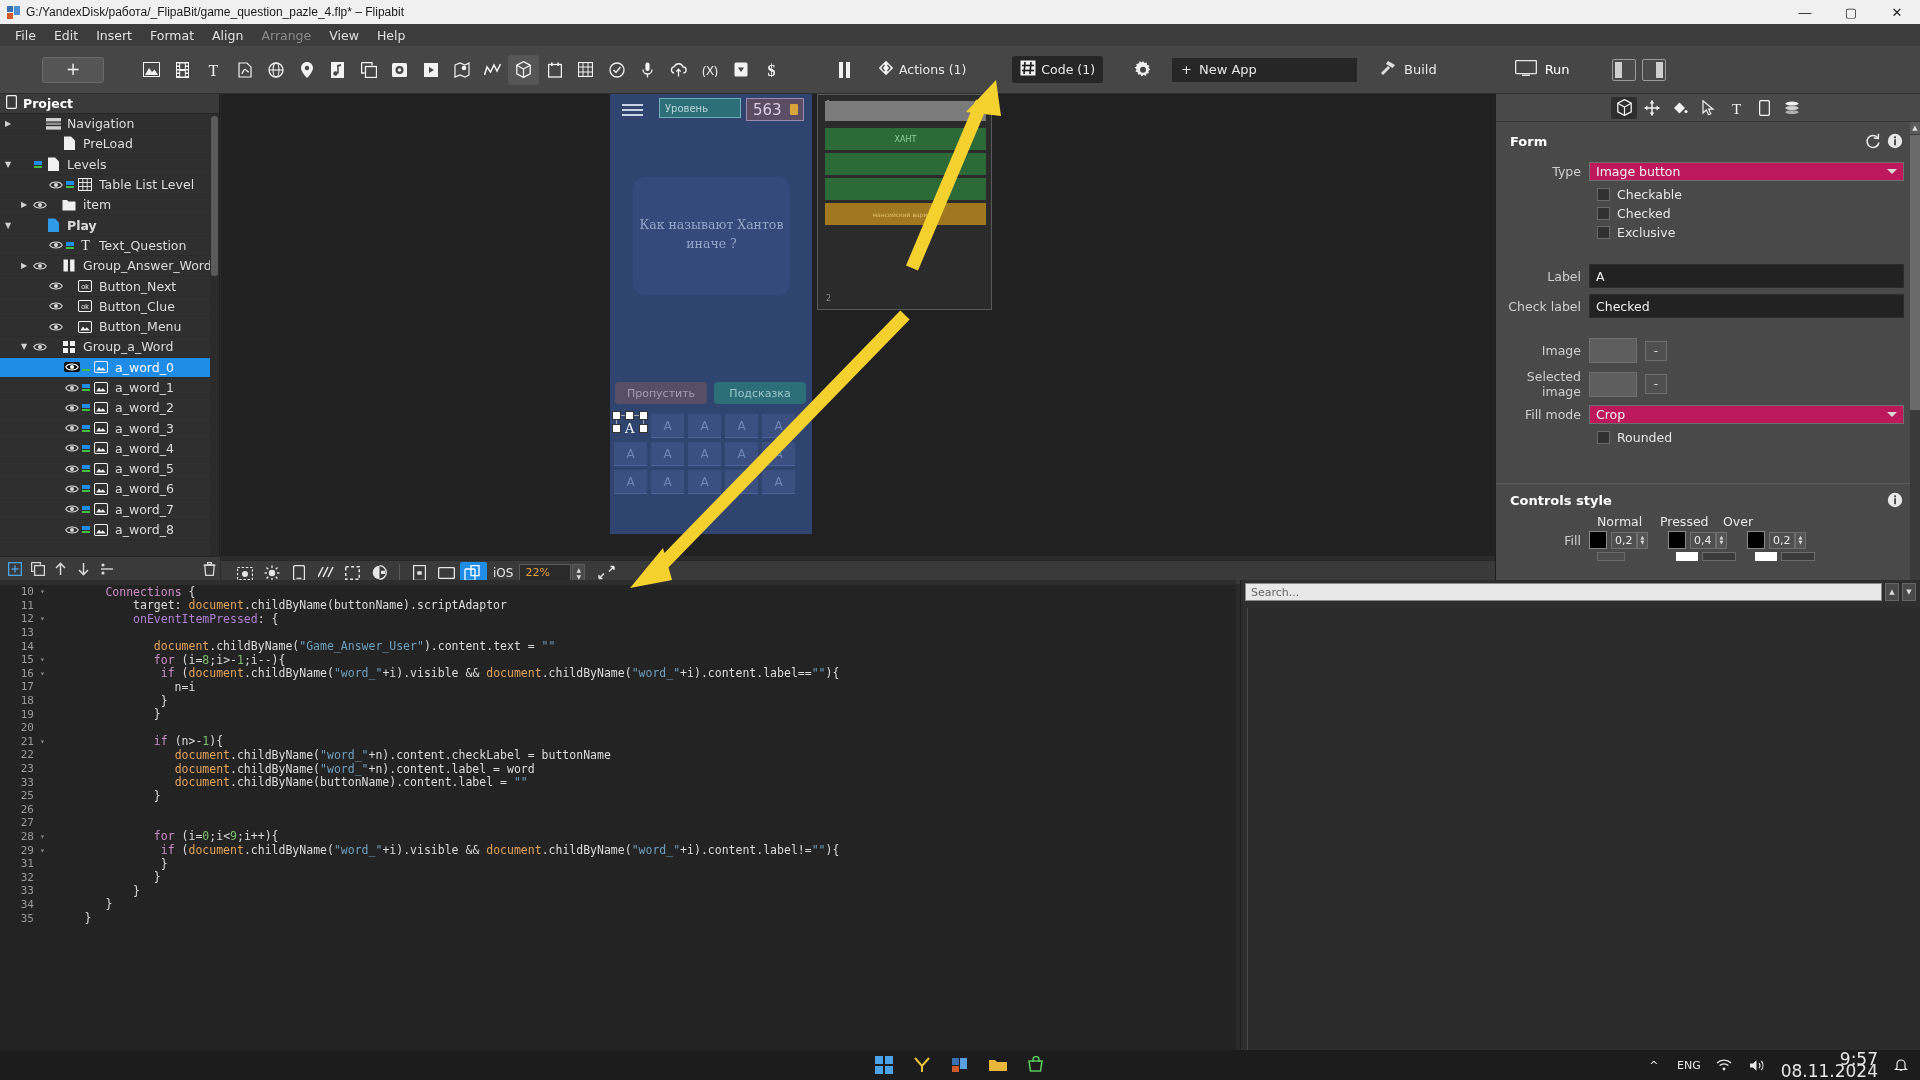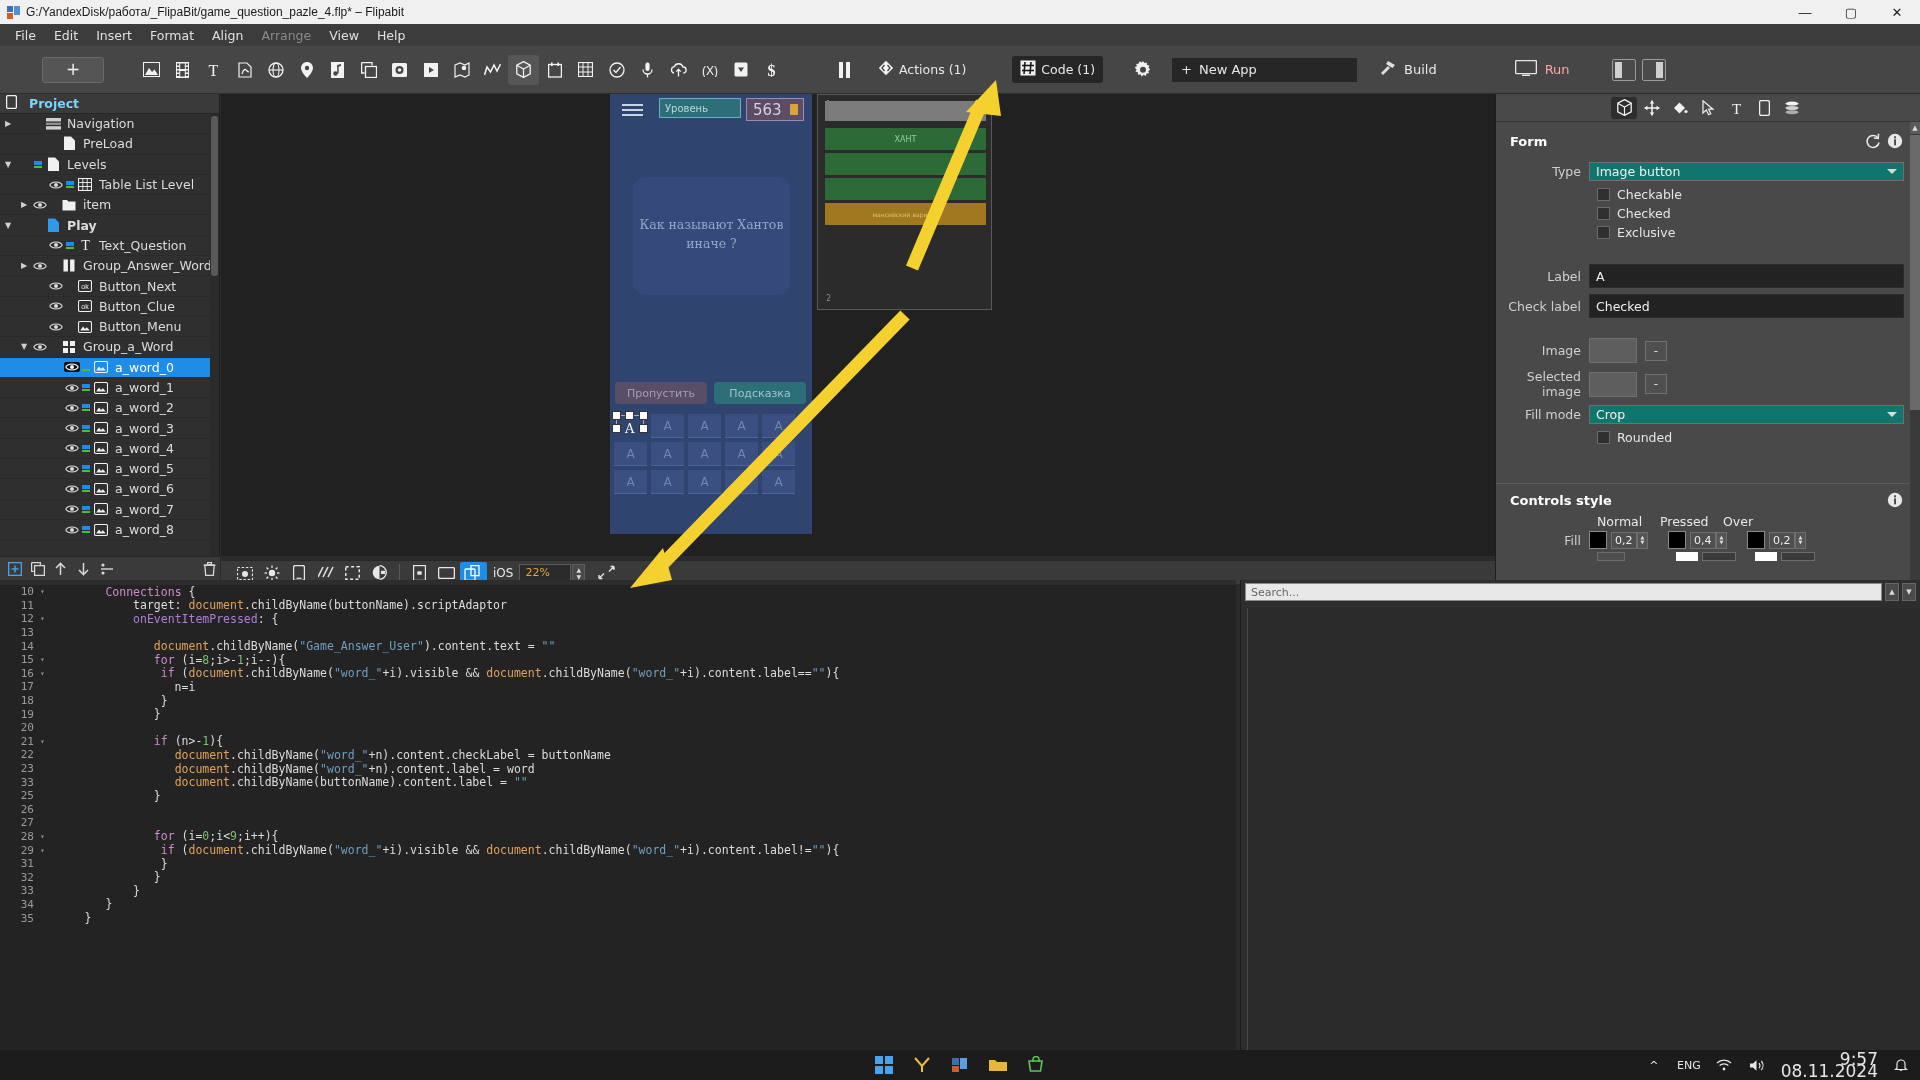--- a/index.html
+++ b/index.html
@@ -44,30 +44,30 @@
          color:#f2f2f2; border-radius:3px; }
   .tbi.active { background:#565656; }
   .tbi svg { display:block; }
   .sep-gap { width:24px; }
   .labeled { display:flex; align-items:center; gap:5px; padding:4px 8px; border-radius:3px; color:#e8e8e8;}
   .labeled.dark { background:#262626; }
   .gear { margin-left:24px; }
   .newapp { margin-left:14px; width:185px; height:24px; background:#262626; display:flex;
             align-items:center; gap:7px; padding-left:9px; color:#e6e6e6; font-size:13px;}
   .build { margin-left:22px; display:flex; align-items:center; gap:7px; color:#e8e8e8; font-size:13px;}
-  .run { margin-left:78px; display:flex; align-items:center; gap:8px; color:#fca5a5; font-size:13px;}
+  .run { margin-left:78px; display:flex; align-items:center; gap:8px; color:#ffffff; font-size:13px;}
   .layout-btns { margin-left:42px; display:flex; gap:6px; }
   .lb { width:24px; height:22px; border:1px solid #9a9a9a; border-radius:2px; position:relative; background:#4a4a4a;}
   .lb i { position:absolute; background:#cfcfcf; display:block; }
 
   
   .left { position:absolute; left:0; top:94px; width:220px; height:462px; background:#2f2f2f;
           border-right:1px solid #1e1e1e; }
-  .proj-head { height:20px; background:#3a3a3a; display:flex; align-items:center; gap:12px;
-               padding-left:6px; font-weight:bold; font-size:12.5px; color:#7dd3fc;
+  .proj-head { height:20px; background:#3a3a3a; display:flex; align-items:center; gap:6px;
+               padding-left:6px; font-weight:bold; font-size:12.5px; color:#ffffff;
                border-bottom:1px solid #262626;}
   .tree { font-size:12.5px; }
   .row { height:20.3px; display:flex; align-items:center; position:relative; color:#dcdcdc;
          border-bottom:1px solid #2a2a2a; }
   .row.sel { background:#1f8ce8; color:#fff; }
   .arrow { width:16px; text-align:center; font-size:8px; color:#d0d0d0; flex:0 0 16px;}
   .eye { width:16px; flex:0 0 16px; display:flex; align-items:center; justify-content:center; }
   .badge { width:11px; flex:0 0 11px; display:flex; flex-direction:column; gap:1px; align-items:center;}
   .badge .bl { width:8px; height:4px; background:#1f8ce8; }
   .badge .gr { width:8px; height:2px; background:#43c043; }
@@ -144,21 +144,21 @@
   .rtoolbar { height:28px; display:flex; align-items:center; justify-content:center; gap:2px;
               border-bottom:1px solid #373737; }
   .rti { width:26px; height:22px; display:flex; align-items:center; justify-content:center; color:#f0f0f0; border-radius:3px;}
   .rti.active { background:#2d2d2d; }
   .sect { padding:6px 0 0 0; position:relative; }
   .sect-head { display:flex; align-items:center; padding:5px 14px 13px 14px; }
   .sect-title { font-weight:bold; font-size:13px; color:#fff; flex:1; }
   .sect-ic { width:22px; display:flex; align-items:center; justify-content:center; color:#e6e6e6;}
   .frow { display:flex; align-items:center; margin-bottom:6px; padding-right:16px; }
   .flabel { width:93px; text-align:right; padding-right:8px; color:#cfcfcf; font-size:12.5px; }
-  .combo { flex:1; height:19px; background:#0f766e; border:1px solid #6f6f6f; color:#f0f0f0;
+  .combo { flex:1; height:19px; background:#be185d; border:1px solid #6f6f6f; color:#f0f0f0;
            display:flex; align-items:center; padding-left:6px; font-size:12.5px; position:relative;}
   .combo .car { position:absolute; right:6px; top:6px; border-left:5px solid transparent;
                 border-right:5px solid transparent; border-top:5px solid #d9d9d9; }
   .txtf { flex:1; height:24px; background:#222; border:1px solid #2c2c2c; color:#f0f0f0;
           display:flex; align-items:center; padding-left:6px; font-size:12.5px;}
   .ckrow { display:flex; align-items:center; margin-bottom:4px; padding-left:101px; }
   .ckbox { width:13px; height:13px; background:#303030; border:1px solid #6a6a6a; margin-right:7px;}
   .cklabel { font-size:12.5px; color:#e6e6e6; }
   .imgbtn { width:48px; height:25px; background:#5e5e5e; border:1px solid #6f6f6f; }
   .minibtn { width:22px; height:20px; background:#4f4f4f; border:1px solid #6f6f6f; margin-left:8px;

